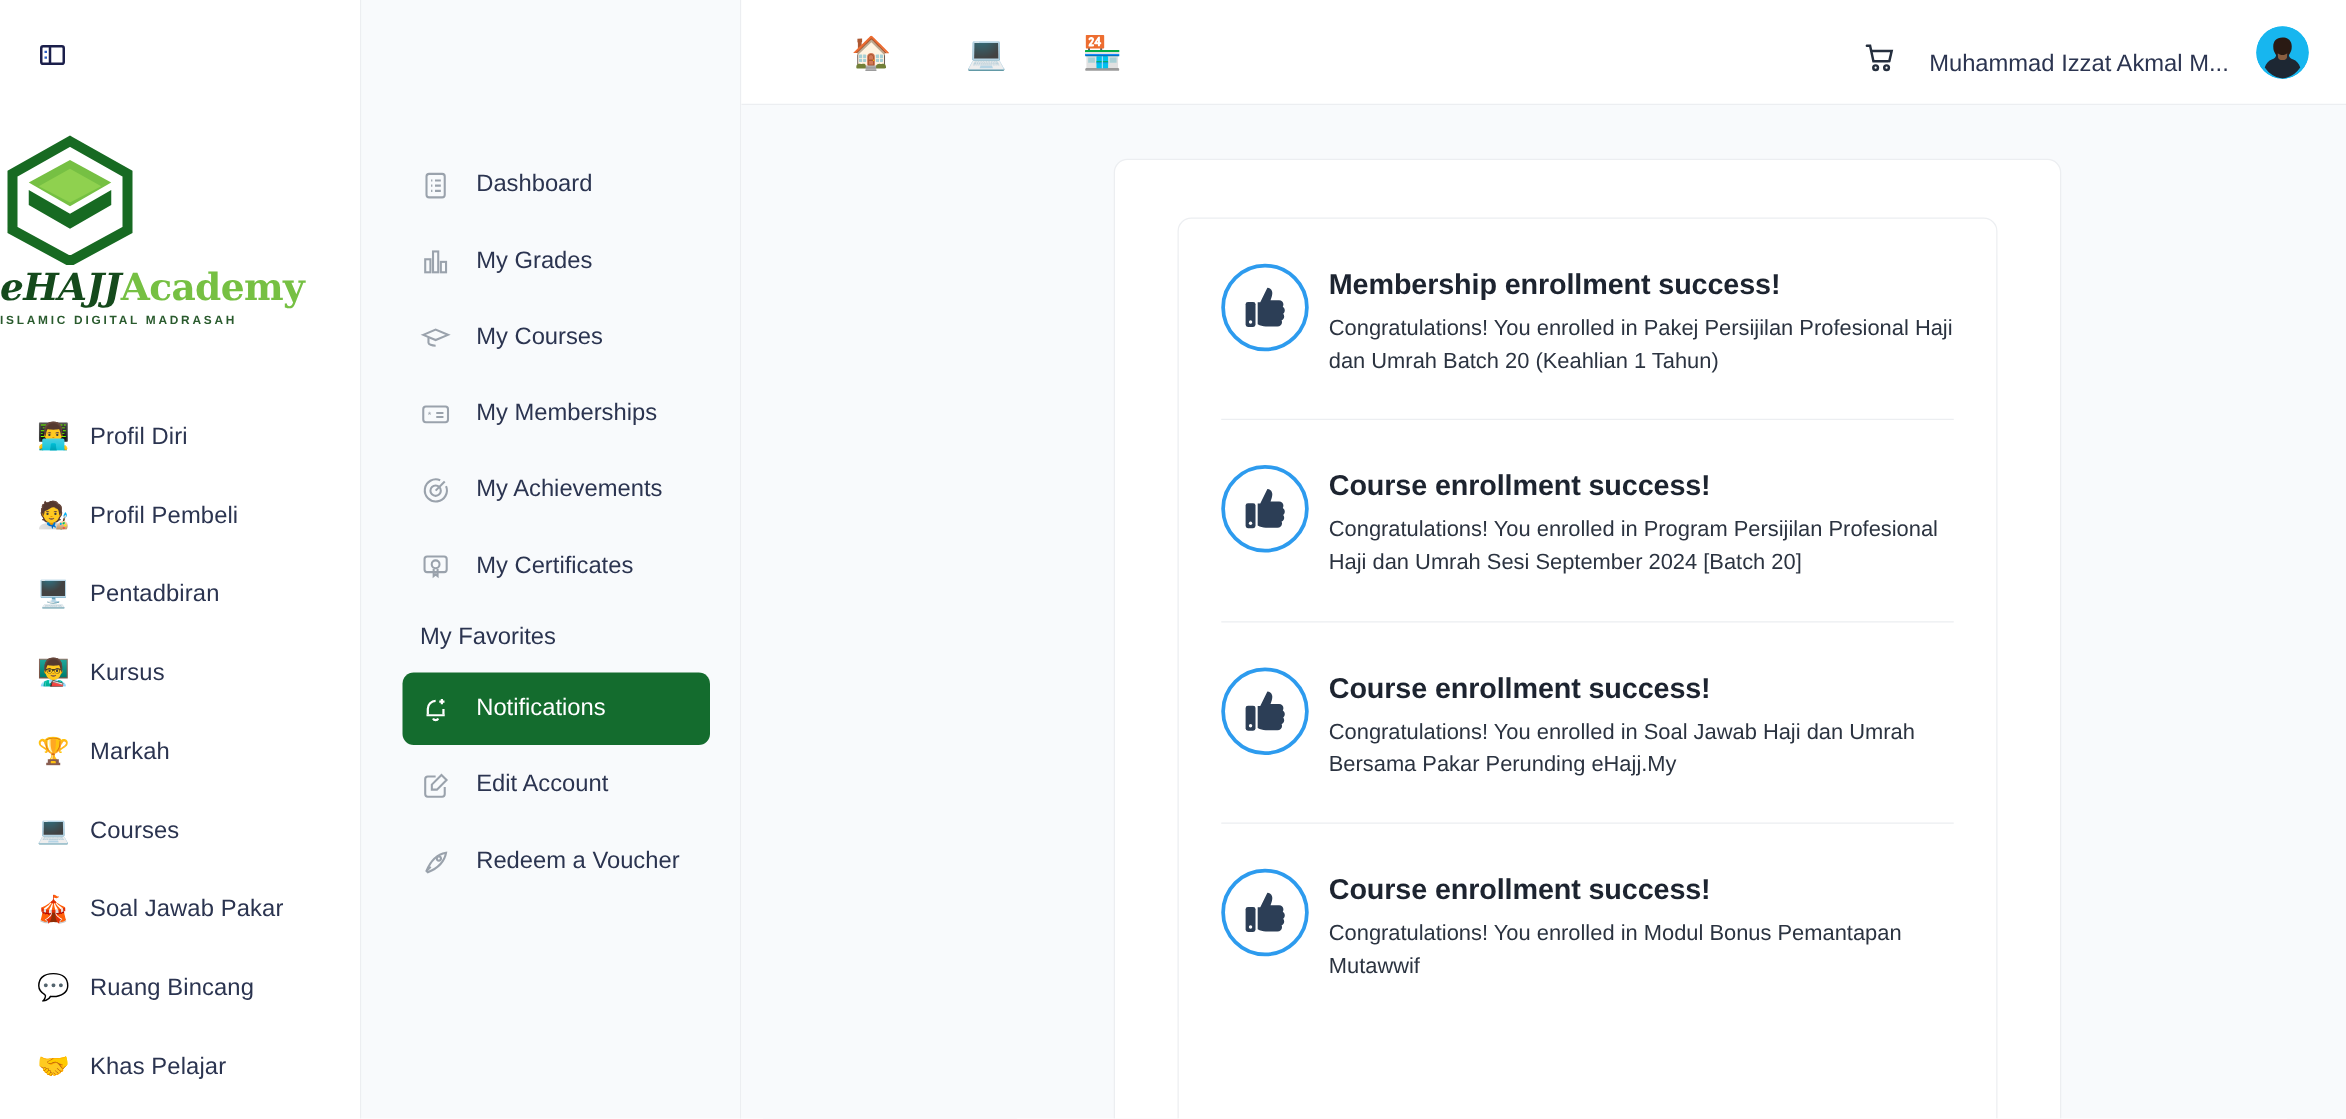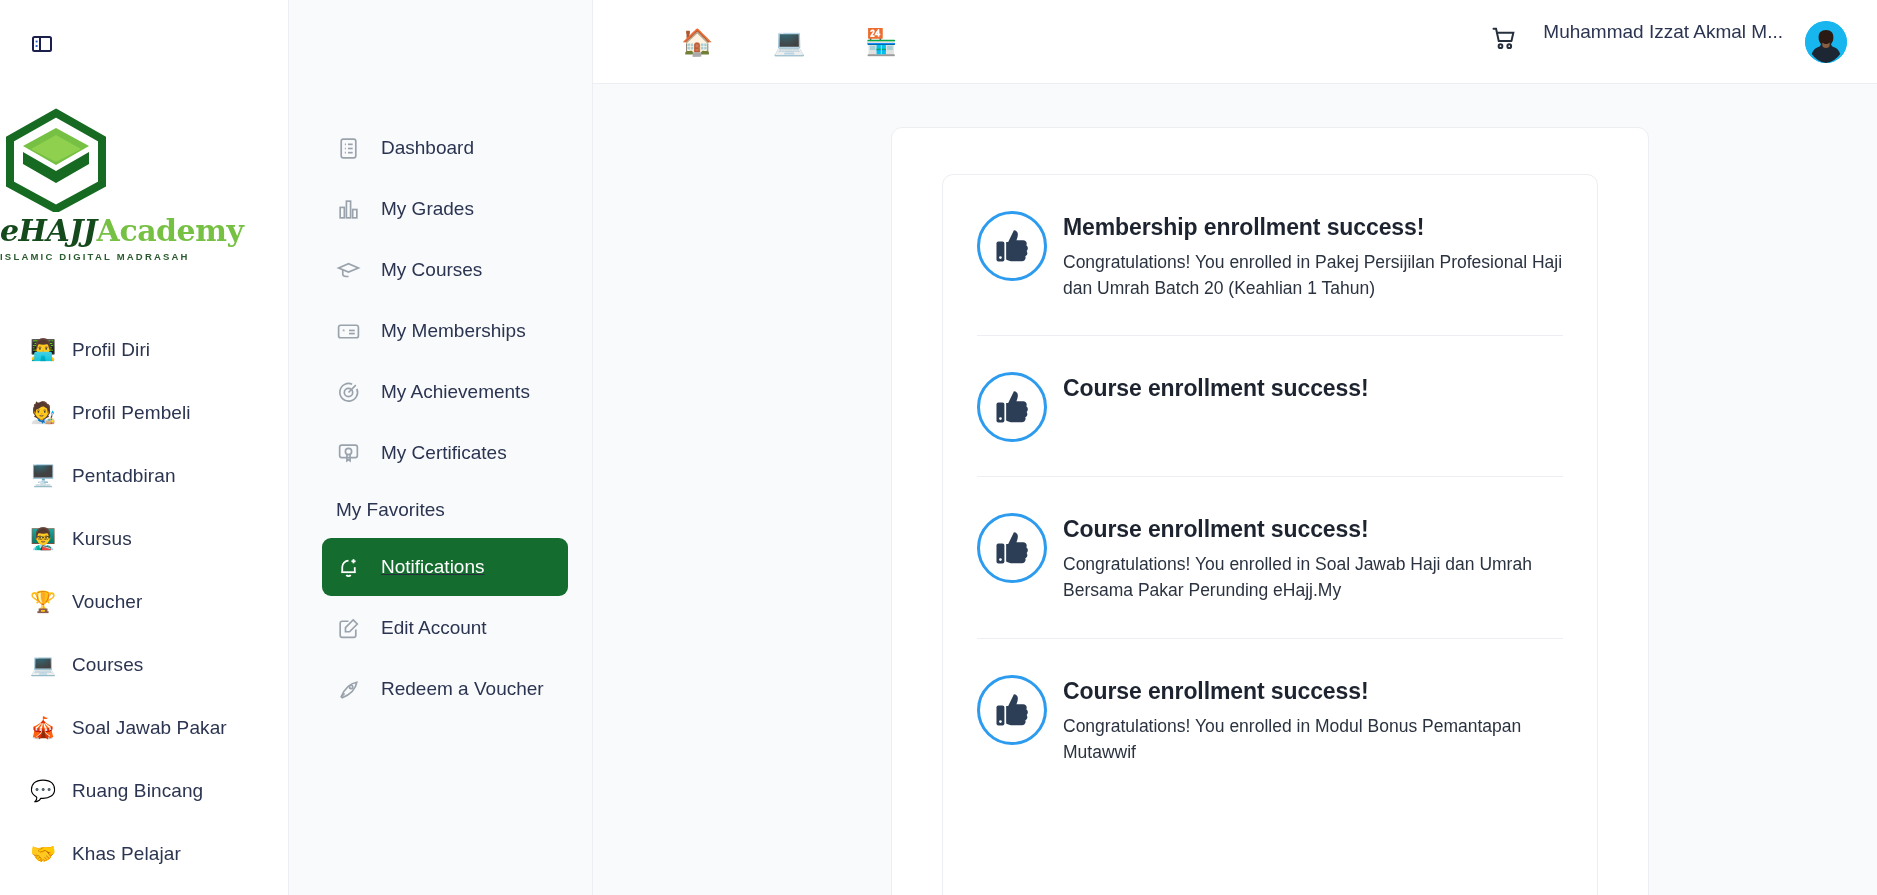--- a/index.html
+++ b/index.html
@@ -121,21 +121,21 @@
     flex: 0 0 25px;
     display: flex; align-items: center; justify-content: center;
     color: #9aa2ac;
   }
   .subnav-item .sicon svg { width: 25px; height: 25px; display: block; }
   .subnav-item .label {
     font-size: 19px;
     color: #2b3450;
     white-space: nowrap;
   }
-  .subnav-item.active { background: #146c2e; text-decoration: underline; }
+  .subnav-item.active { background: #146c2e; }
   .subnav-item.active .label { color: #ffffff; }
   .subnav-item.active .sicon { color: #ffffff; }
 
   .subnav-heading {
     font-size: 19px;
     color: #2b3450;
     padding-left: 47px;
     height: 50px;
     display: flex;
     align-items: center;
@@ -167,21 +167,21 @@
     margin-left: 88px;
   }
   .top-icon {
     font-size: 26px;
     line-height: 1;
     cursor: pointer;
   }
   .top-right {
     margin-left: auto;
     display: flex;
-    align-items: flex-start;
+    align-items: flex-end;
     gap: 22px;
   }
   .cart-btn {
     width: 34px; height: 34px;
     display: flex; align-items: center; justify-content: center;
     color: #252f3e;
     cursor: pointer;
   }
   .cart-btn svg { width: 28px; height: 28px; display:block; }
   .user-name {
@@ -296,21 +296,21 @@
       <a class="side-item">
         <span class="emoji">🖥️</span>
         <span class="slabel">Pentadbiran</span>
       </a>
       <a class="side-item">
         <span class="emoji">👨‍🏫</span>
         <span class="slabel">Kursus</span>
       </a>
       <a class="side-item">
         <span class="emoji">🏆</span>
-        <span class="slabel">Voucher</span>
+        <span class="slabel">Markah</span>
       </a>
       <a class="side-item">
         <span class="emoji">💻</span>
         <span class="slabel">Courses</span>
       </a>
       <a class="side-item">
         <span class="emoji">🎪</span>
         <span class="slabel">Soal Jawab Pakar</span>
       </a>
       <a class="side-item">
@@ -489,20 +489,21 @@
           <div class="notif">
             <span class="notif-icon">
               <svg viewBox="0 0 24 24" fill="currentColor">
                 <path d="M9.6 9.4 13.2 2c1.5 0 2.5 1.2 2.5 2.7 0 1.2-.5 2.6-.9 3.6h4.3c1.3 0 2.2 1 2.2 2.1 0 .4-.1.8-.3 1.2.6.4 1 1 1 1.8 0 .7-.3 1.3-.8 1.7.3.4.5.9.5 1.4 0 .9-.5 1.6-1.3 1.9.1.3.2.6.2 1 0 1.2-1 2.2-2.3 2.2h-5.9c-1.6 0-2.8-.4-4.1-1.1V9.4z"></path>
                 <rect x="2.2" y="9.2" width="5" height="12.6" rx="1.2"></rect>
                 <circle cx="4.7" cy="19.3" r="0.85" fill="#ffffff"></circle>
               </svg>
             </span>
             <div class="notif-body">
               <div class="notif-title">Course enrollment success!</div>
+              <div class="notif-text">Congratulations! You enrolled in Program Persijilan Profesional Haji dan Umrah Sesi September 2024 [Batch 20]</div>
             </div>
           </div>
 
           <div class="notif">
             <span class="notif-icon">
               <svg viewBox="0 0 24 24" fill="currentColor">
                 <path d="M9.6 9.4 13.2 2c1.5 0 2.5 1.2 2.5 2.7 0 1.2-.5 2.6-.9 3.6h4.3c1.3 0 2.2 1 2.2 2.1 0 .4-.1.8-.3 1.2.6.4 1 1 1 1.8 0 .7-.3 1.3-.8 1.7.3.4.5.9.5 1.4 0 .9-.5 1.6-1.3 1.9.1.3.2.6.2 1 0 1.2-1 2.2-2.3 2.2h-5.9c-1.6 0-2.8-.4-4.1-1.1V9.4z"></path>
                 <rect x="2.2" y="9.2" width="5" height="12.6" rx="1.2"></rect>
                 <circle cx="4.7" cy="19.3" r="0.85" fill="#ffffff"></circle>
               </svg>

